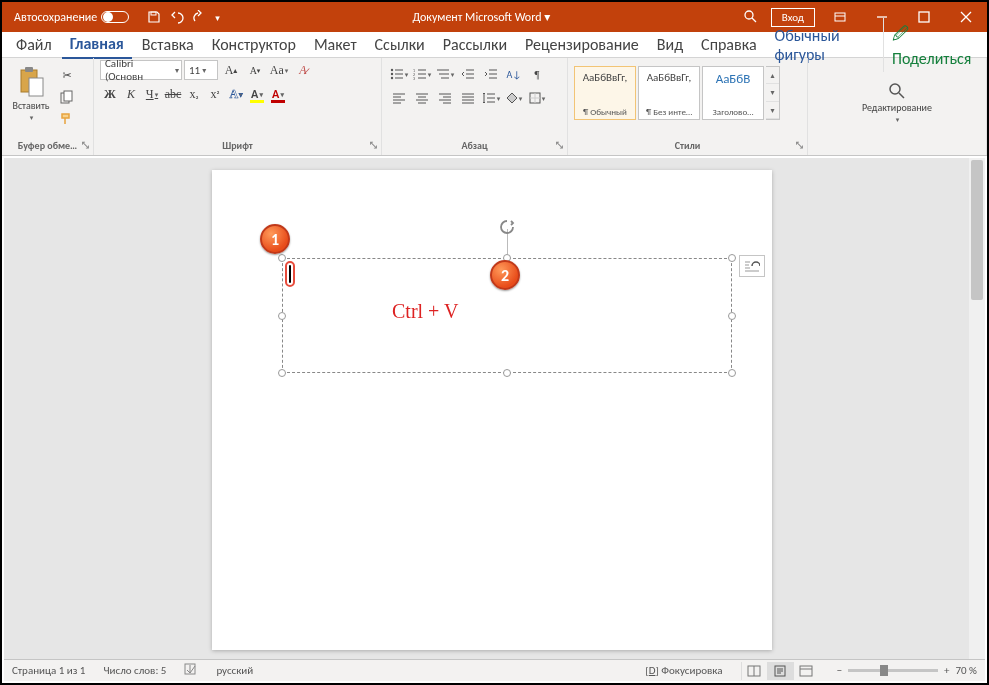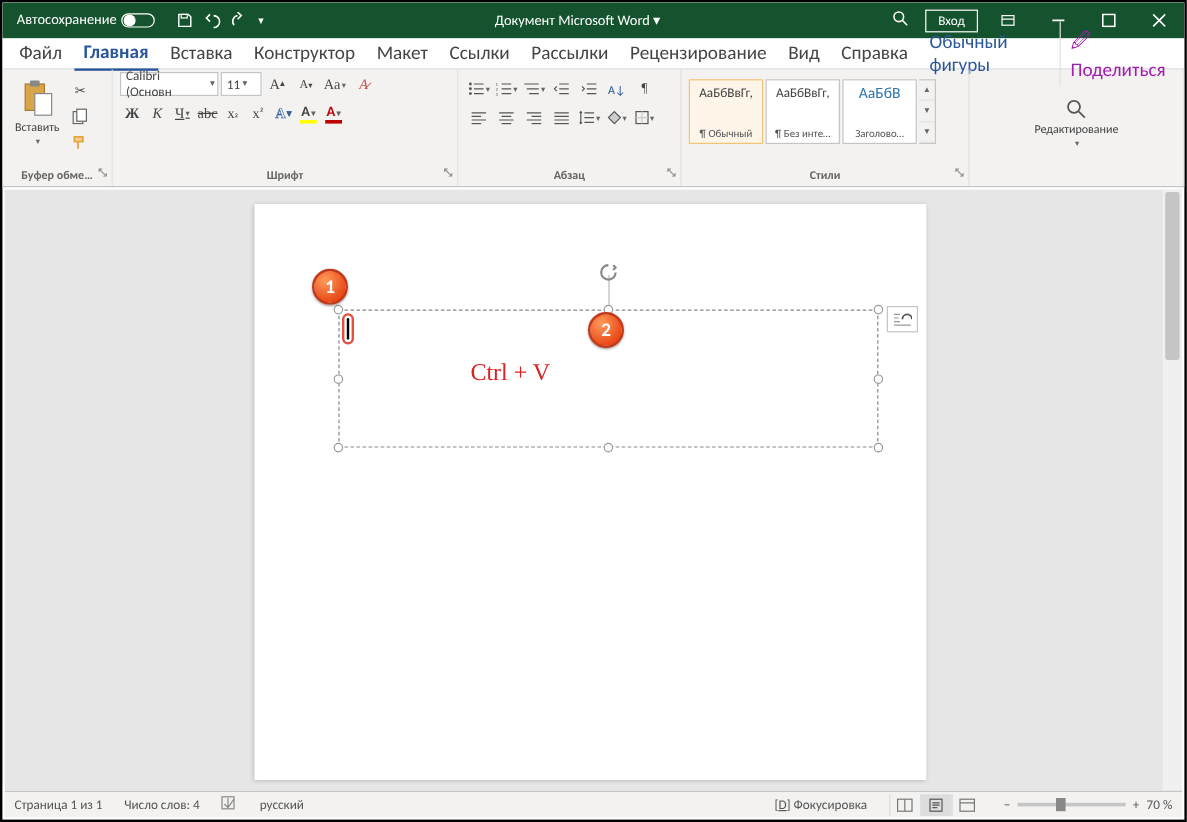--- a/index.html
+++ b/index.html
@@ -1,33 +1,33 @@
 <!DOCTYPE html>
 <html><head>
 <meta charset="utf-8">
 <style>
 * { box-sizing: border-box; margin: 0; padding: 0; font-family: "Segoe UI", Calibri, sans-serif; }
 body { background: #fff; width: 989px; height: 685px; overflow: hidden; border: 2px solid #000; position: relative; }
-.titlebar { height: 30px; background: #14532d; color: #fff; display: flex; align-items: center; font-size: 12px; }
+.titlebar { height: 30px; background: #c2410c; color: #fff; display: flex; align-items: center; font-size: 12px; }
 .titlebar .autosave { margin-left: 12px; }
 .toggle { display: inline-block; width: 28px; height: 12px; border: 1px solid #fff; border-radius: 7px; position: relative; margin: 0 4px; vertical-align: middle; }
 .toggle::after { content: ""; position: absolute; left: 1px; top: 0; width: 10px; height: 10px; border-radius: 50%; background: #fff; }
 .titlebar .qat { display: flex; gap: 8px; margin-left: 14px; align-items: center; }
 .titlebar .qat svg, .titlebar .winctl svg { display: block; }
 .titlebar .doctitle { flex: 1; text-align: center; }
 .titlebar .search-ic { margin-right: 14px; }
 .titlebar .loginbtn { border: 1px solid #fff; padding: 2px 10px; font-size: 11px; margin-right: 4px; }
 .titlebar .winctl { display: flex; }
 .titlebar .winctl div { width: 42px; height: 30px; display: flex; align-items: center; justify-content: center; }
 .ribbon-tabs { height: 26px; background: #fff; border-bottom: 1px solid #d4d4d4; display: flex; align-items: center; font-size: 16px; padding: 0 6px; gap: 2px; }
 .ribbon-tabs .tab { padding: 4px 8px; color: #444; cursor: pointer; }
 .ribbon-tabs .tab.active { color: #2b579a; border-bottom: 2px solid #2b579a; font-weight: 600; }
 .ribbon-tabs .tab.context { color: #2b579a; }
 .ribbon-tabs .spacer { flex: 1; }
-.ribbon-tabs .share { color: #a21caf; padding: 4px 8px; border-left: 1px solid #e1e1e1; }
+.ribbon-tabs .share { color: #15803d; padding: 4px 8px; border-left: 1px solid #e1e1e1; }
 .ribbon { height: 98px; background: #f3f2f1; border-bottom: 1px solid #c5c5c5; display: flex; font-size: 11px; color: #444; }
 .group { border-right: 1px solid #e1e1e1; display: flex; flex-direction: column; padding: 2px 6px 0; }
 .group .upper { flex: 1; display: flex; align-items: flex-start; gap: 4px; }
 .group .label { height: 16px; text-align: center; font-size: 10px; color: #666; position: relative; font-weight: bold; }
 .group .label .launcher { position: absolute; right: -2px; top: 0; font-size: 9px; color: #888; }
 .bigbtn { display: flex; flex-direction: column; align-items: center; justify-content: center; width: 46px; padding-top: 6px; gap: 2px; }
 .bigbtn .lbl { font-size: 10px; text-align: center; line-height: 1.1; }
 .minicol { display: flex; flex-direction: column; gap: 4px; padding-top: 6px; }
 .mini { width: 18px; height: 18px; display: flex; align-items: center; justify-content: center; font-size: 11px; }
 .fontrow { display: flex; gap: 2px; align-items: center; }
@@ -382,21 +382,21 @@
     <div class="marker m1">1</div>
     <div class="marker m2">2</div>
   </div>
   <div class="vscroll">
       <div class="thumb"></div>
     </div>
 </div>
 
 <div class="status">
   <span>Страница 1 из 1</span>
-  <span>Число слов: 4</span>
+  <span>Число слов: 5</span>
   <span><svg width="14" height="14">
         <rect x="1" y="2" width="10" height="10" fill="none" stroke="#888"></rect>
         <path d="M6 3v8M3 8l3 3 5-7" stroke="#888" fill="none"></path>
       </svg></span>
   <span>русский</span>
   <div class="spacer"></div>
   <span>[<span style="text-decoration:underline">D</span>] <span>Фокусировка</span></span>
   <div class="viewbtns">
     <div class="vb">
         <svg width="14" height="12">

